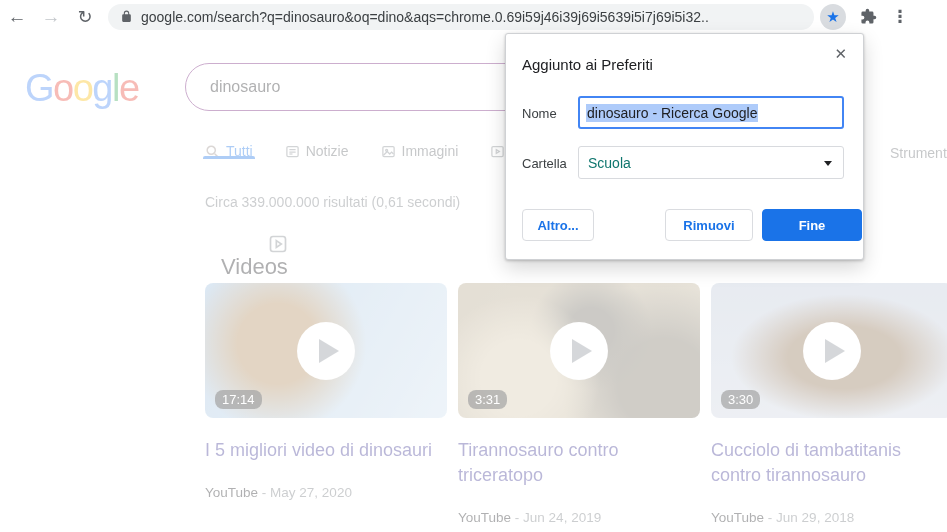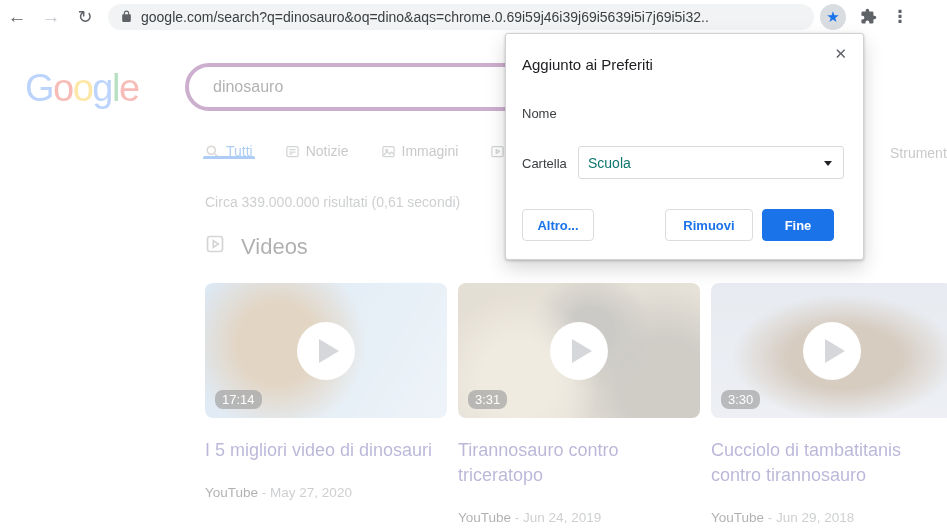--- a/index.html
+++ b/index.html
@@ -18,33 +18,33 @@
   .ext { margin-left:14px; display:flex; align-items:center; }
   .kebab { margin-left:14px; font-size:17px; font-weight:bold; color:#5f6368; width:18px; text-align:center; }
 
   
   .page { position:absolute; top:33px; left:0; width:947px; height:499px; background:#fff; }
   .dimmed { position:absolute; inset:0; opacity:0.35; }
 
   .glogo { position:absolute; left:25px; top:34px; font-size:38px; font-weight:500; letter-spacing:-1.5px; }
   .c-blue{color:#4285F4}.c-red{color:#EA4335}.c-yel{color:#FBBC05}.c-grn{color:#34A853}
 
-  .searchbox { position:absolute; left:185px; top:30px; width:520px; height:48px; border:4px solid #701a75; border-radius:24px; background:#fff; display:flex; align-items:center; padding-left:24px; }
+  .searchbox { position:absolute; left:185px; top:30px; width:520px; height:48px; border:1px solid #701a75; border-radius:24px; background:#fff; display:flex; align-items:center; padding-left:24px; }
   .searchbox .q { font-size:16px; color:#202124; }
 
   .tabs { position:absolute; left:205px; top:110px; display:flex; align-items:center; }
   .tab { display:flex; align-items:center; margin-right:32px; font-size:14px; color:#5f6368; position:relative; }
   .tab svg { margin-right:6px; }
   .tab.active { color:#1a73e8; }
   .tab.active::after { content:""; position:absolute; left:-2px; right:-2px; bottom:0; height:3px; background:#1a73e8; border-radius:2px 2px 0 0; }
   .tab-strumenti { position:absolute; left:890px; top:112px; font-size:14px; color:#5f6368; white-space:nowrap; }
 
   .stats { position:absolute; left:205px; top:161px; font-size:14px; color:#70757a; }
 
-  .vh { position:absolute; left:205px; top:201px; display:flex; align-items:flex-start; }
+  .vh { position:absolute; left:205px; top:201px; display:flex; align-items:flex-end;flex-direction:column; }
   .vh .vh-label { font-size:22px; color:#202124; margin-left:16px; }
 
   .cards { position:absolute; left:205px; top:250px; display:flex; }
   .card { width:242px; margin-right:11px; }
   .thumb { position:relative; width:242px; height:135px; border-radius:8px; overflow:hidden; }
   .thumb1 { background:radial-gradient(circle at 30% 45%, #b08a5a 0 22%, rgba(176,138,90,0) 48%), linear-gradient(120deg,#9dbede 0%, #b9d2e8 55%, #cfe0ef 100%); }
   .thumb2 { background:radial-gradient(circle at 25% 70%, #d6c8ab 0 18%, rgba(0,0,0,0) 40%), radial-gradient(circle at 55% 35%, #6f6a5e 0 14%, rgba(0,0,0,0) 38%), radial-gradient(circle at 85% 75%, #7a7262 0 20%, rgba(0,0,0,0) 45%), linear-gradient(135deg,#b3a488,#c4b89d); }
   .thumb3 { background:radial-gradient(ellipse at 55% 55%, #8d6f4e 0 30%, rgba(141,111,78,0) 60%), linear-gradient(180deg,#bdc7d8 0%, #cdd4e0 100%); }
   .play { position:absolute; left:50%; top:50%; width:58px; height:58px; margin:-29px 0 0 -29px; background:#fff; border-radius:50%; }
   .play::after { content:""; position:absolute; left:22px; top:17px; border-left:20px solid #8a9097; border-top:12px solid transparent; border-bottom:12px solid transparent; }
@@ -62,21 +62,21 @@
   .lbl-cartella { left:16px; top:122px; }
   .fld-name { position:absolute; left:72px; top:62px; width:266px; height:33px; border:2px solid #4285f4; border-radius:3px; display:flex; align-items:center; padding-left:6px; background:#fff; }
   .fld-name .sel { background:#aecbfa; color:#202124; font-size:14px; padding:1px 1px; }
   .fld-folder { position:absolute; left:72px; top:112px; width:266px; height:33px; border:1px solid #d8dade; border-radius:3px; display:flex; align-items:center; padding-left:9px; background:#fff; }
   .fld-folder .val { font-size:14px; color:#0f766e; }
   .caret { position:absolute; right:11px; top:14px; border-left:4.5px solid transparent; border-right:4.5px solid transparent; border-top:5.5px solid #202124; }
   .btn { position:absolute; top:175px; height:32px; border-radius:4px; font-size:13px; font-weight:600; display:flex; align-items:center; justify-content:center; cursor:pointer; font-family:inherit; }
   .btn.ghost { background:#fff; border:1px solid #dadce0; color:#1a73e8; }
   .btn-altro { left:16px; width:72px; }
   .btn-rimuovi { left:159px; width:88px; }
-  .btn-fine { left:256px; width:72px; background:#1a73e8; border:1px solid #1a73e8; color:#fff; }
+  .btn-fine { left:256px; width:100px; background:#1a73e8; border:1px solid #1a73e8; color:#fff; }
 </style>
 </head>
 <body>
 
 <div class="toolbar">
   <div class="navbtn">←</div>
   <div class="navbtn disabled">→</div>
   <div class="navbtn reload">↻</div>
   <div class="omnibox">
     <span style="display:flex;">
@@ -181,20 +181,23 @@
     </div>
 
   </div>
 </div>
 
 <div class="dialog">
   <div class="dlg-title">Aggiunto ai Preferiti</div>
   <div class="dlg-close">✕</div>
 
   <div class="dlg-label lbl-nome">Nome</div>
+  <div class="fld-name">
+    <span class="sel">dinosauro - Ricerca Google</span>
+  </div>
 
   <div class="dlg-label lbl-cartella">Cartella</div>
   <div class="fld-folder">
     <span class="val">Scuola</span>
     <span class="caret"></span>
   </div>
 
   <button class="btn ghost btn-altro">Altro...</button>
   <button class="btn ghost btn-rimuovi">Rimuovi</button>
   <button class="btn btn-fine">Fine</button>

